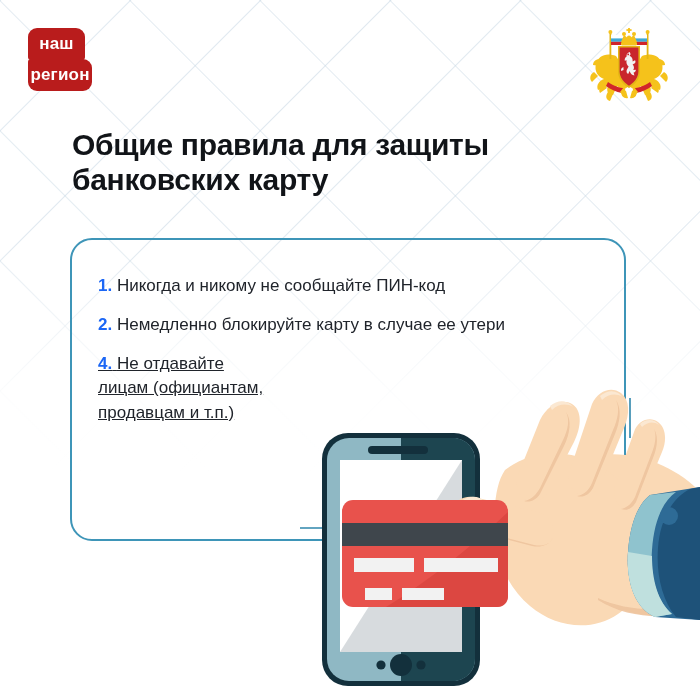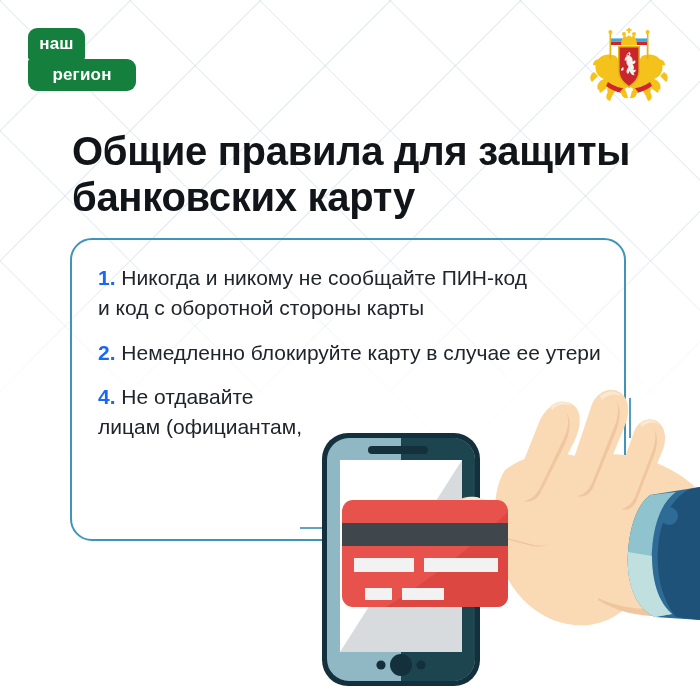--- a/index.html
+++ b/index.html
@@ -23,62 +23,62 @@
        rgba(255,255,255,0) 0%,
        rgba(255,255,255,0) 34%,
        rgba(255,255,255,0.55) 47%,
        rgba(255,255,255,0.95) 58%,
        #ffffff 68%);
   }
 
   
   #logo { position:absolute; left:28px; top:28px; z-index:6; }
   .logo-pill {
-    background:#15803d;
+    background:#b91c1c;
     color:#ffffff;
     font-weight:700;
     letter-spacing:.2px;
     display:block;
     text-align:center;
   }
   .logo-top {
     width:57px; height:32px; line-height:32px;
     font-size:17px; border-radius:9px 9px 3px 3px;
   }
   .logo-bot {
-    width:108px; height:32px; line-height:32px;
+    width:64px; height:32px; line-height:32px;
     font-size:17px; border-radius:3px 9px 9px 9px;
     margin-top:-1px;
   }
 
   
   #coat { position:absolute; left:588px; top:24px; z-index:6; }
 
   
   #title {
     position:absolute; left:72px; top:128px; width:580px; z-index:5;
-    font-size:40px; font-weight:700; line-height:1.16;
+    font-size:30px; font-weight:700; line-height:1.16;
     color:#111418; letter-spacing:-0.3px;
   }
   #title .tl { display:block; }
 
   
   #panel {
     position:absolute; left:70px; top:238px;
     width:556px; height:303px;
     border:2px solid #3E95B8; border-radius:22px;
     background:transparent; z-index:4;
   }
   #rules {
-    position:absolute; left:98px; top:263px;
+    position:absolute; left:98px; top:274px;
     width:520px; z-index:5;
-    font-size:21px; color:#20242B; line-height:1.42;
+    font-size:17px; color:#20242B; line-height:1.42;
   }
   .rule { margin-bottom:15px; }
-  .rule:last-child { margin-bottom:0; }
+  .rule:last-child { margin-bottom:0;text-decoration:underline; }
   .rule-num { color:#1B66F5; font-weight:700; }
   .rule-line { display:block; }
   .rule-4 { width:215px; }
 
   
   #illus { position:absolute; left:0; top:0; width:700px; height:700px; z-index:7; pointer-events:none; }
 </style>
 </head>
 <body>
 
@@ -176,31 +176,31 @@
 <h1 id="title">
   <span class="tl">Общие правила для защиты</span>
   <span class="tl">банковских карту</span>
 </h1>
 
 <div id="panel"></div>
 <div id="rules">
 
   <div class="rule">
     <span class="rule-line"><span class="rule-num">1.</span> <span>Никогда и никому не сообщайте ПИН-код</span></span>
-    <span class="rule-line">и код с оборотной стороны карты</span>
   </div>
 
   <div class="rule">
     <span class="rule-line"><span class="rule-num">2.</span> <span>Немедленно блокируйте карту в случае ее утери</span></span>
   </div>
 
 
   <div class="rule rule-4">
     <span class="rule-line"><span class="rule-num">4.</span> <span>Не отдавайте</span></span>
     <span class="rule-line">лицам (официантам,</span>
+    <span class="rule-line">продавцам и т.п.)</span>
   </div>
 
 </div>
 
 <svg id="illus" viewBox="0 0 700 700">
 
   <g stroke="#2E86AB" stroke-width="1.6">
     <line x1="630" y1="398" x2="630" y2="438"></line>
     <line x1="300" y1="528" x2="520" y2="528"></line>
   </g>

